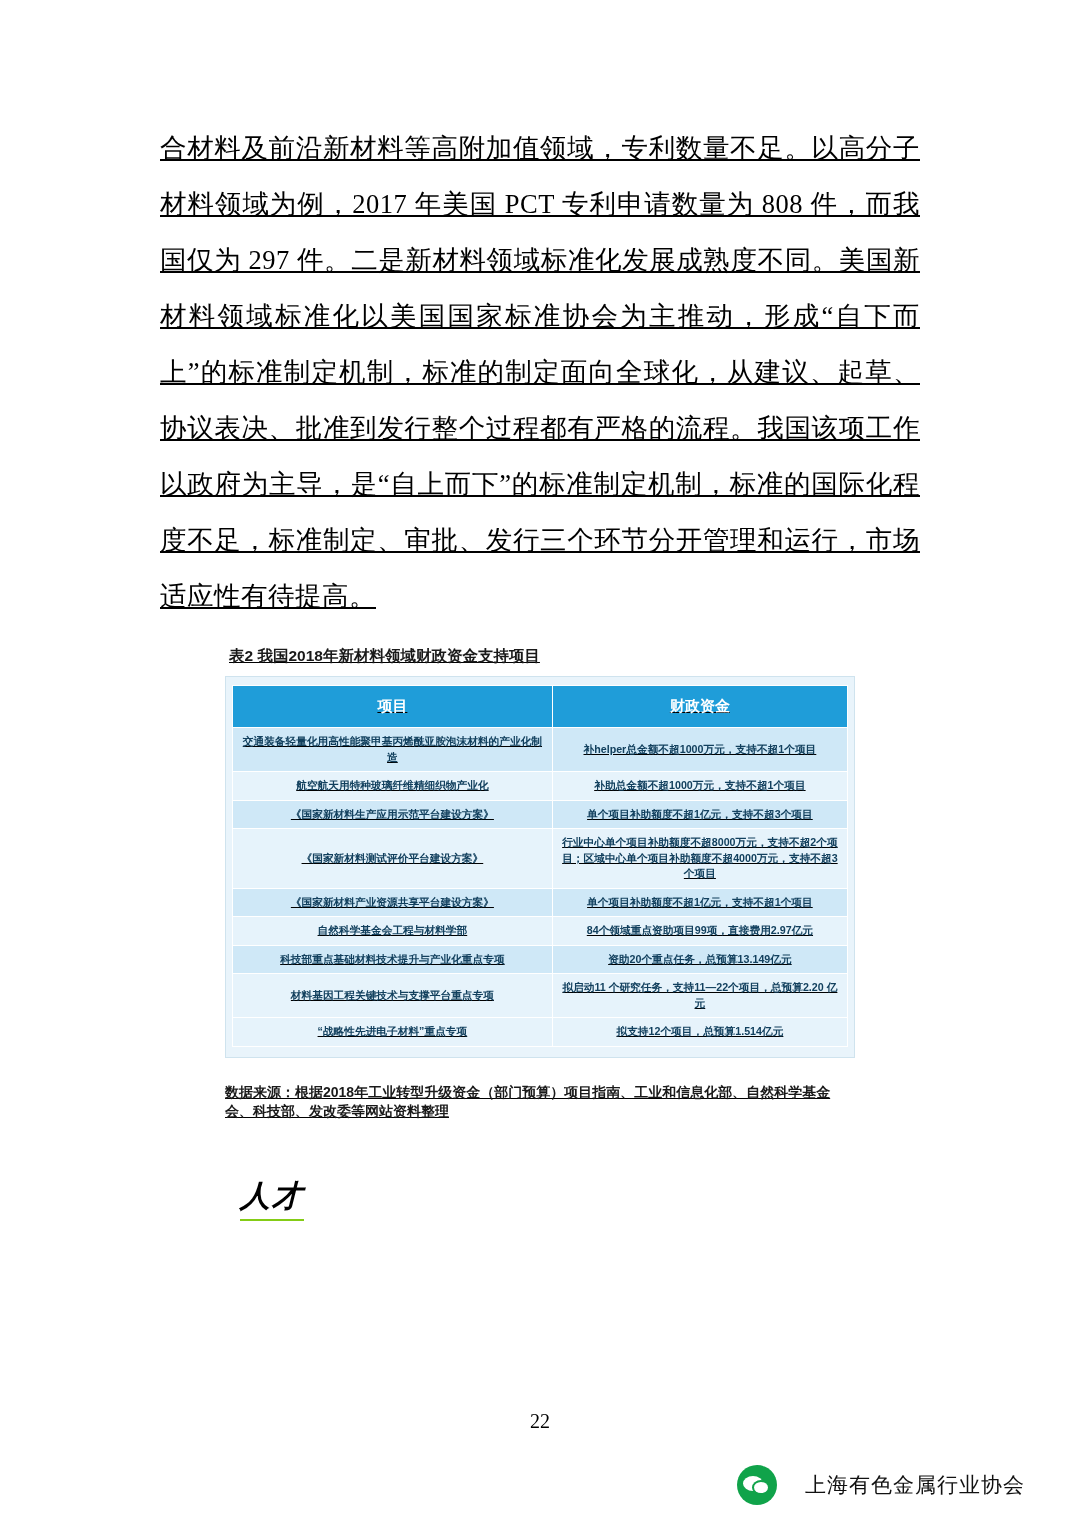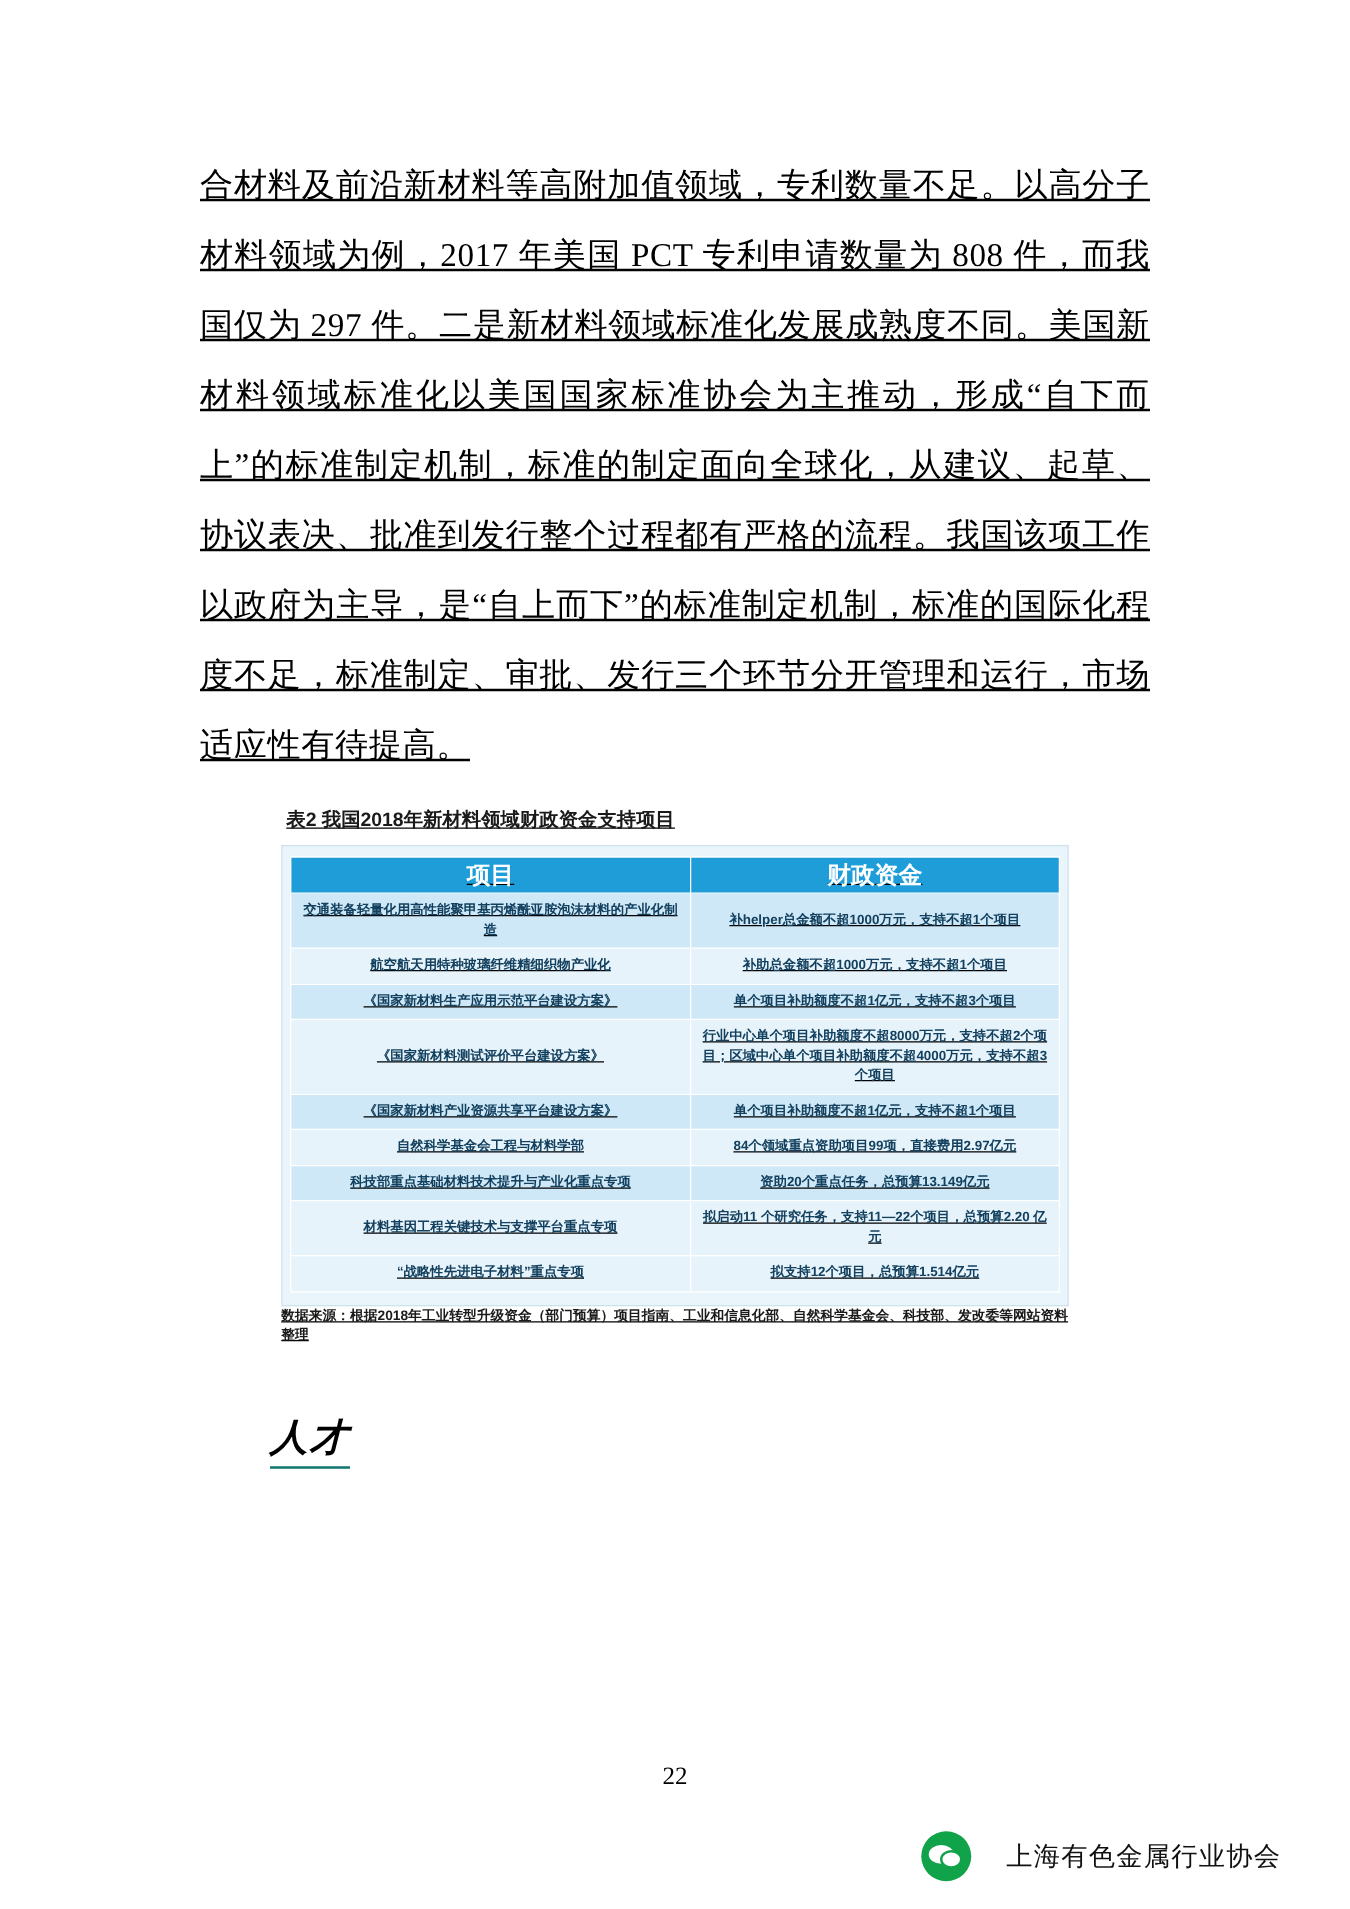--- a/index.html
+++ b/index.html
@@ -53,57 +53,57 @@
   }
   table.data {
     border-collapse: collapse;
     width: 100%;
     font-family: "Liberation Sans", "DejaVu Sans", sans-serif;
     table-layout: fixed;
   }
   table.data th {
     background: #1f9dd9;
     color: #ffffff;
-    font-size: 19px;
-    font-weight: bold;
-    padding: 1px 4px;
+    font-size: 15px;
+    font-weight: bold;
+    padding: 11px 4px;
     text-align: center;
     border: 1px solid #ffffff;
   }
   table.data td {
     font-size: 10.7px;
     font-weight: bold;
     color: #12405e;
     text-align: center;
     padding: 6px 5px;
     border: 1px solid #ffffff;
     line-height: 1.45;
     vertical-align: middle;
   }
   table.data tr.odd td { background: #cfe8f7; }
   table.data tr.even td { background: #e6f3fb; }
   table.data col.c1 { width: 52%; }
   table.data col.c2 { width: 48%; }
   .fig-source {
     font-family: "Liberation Sans", "DejaVu Sans", sans-serif;
-    font-size: 11px;
+    font-size: 14px;
     font-weight: bold;
     color: #1a1a1a;
-    margin-top: 1px;
+    margin-top: 25px;
     line-height: 1.4;
   }
   
   .section-head {
-    margin: 54px 0 0 56px;
+    margin: 54px 0 0 80px;
     font-size: 30px;
     font-weight: bold;
     font-style: italic;
     font-family: "Liberation Serif", "DejaVu Serif", serif;
     display: inline-block;
-    border-bottom: 2px solid #0f766e;
+    border-bottom: 2px solid #84cc16;
     padding-bottom: 2px;
     letter-spacing: 2px;
   }
   .after-head {
     margin-top: 12px;
   }
   
   .page-number {
     position: absolute;
     left: 0;

